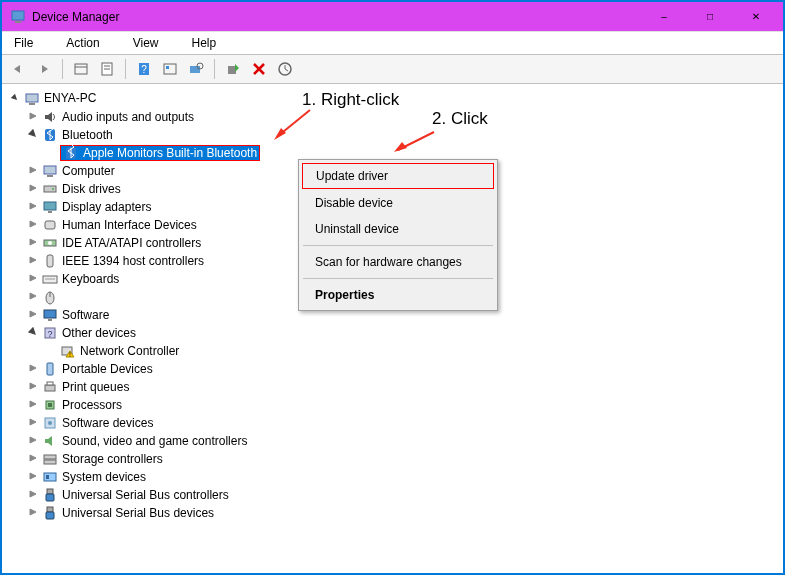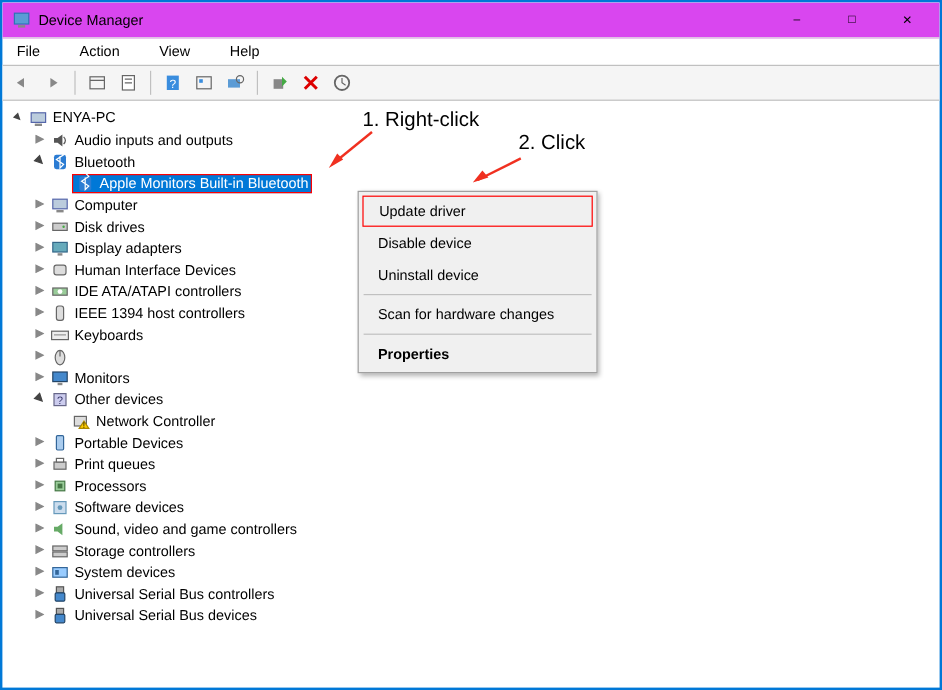--- a/index.html
+++ b/index.html
@@ -312,21 +312,21 @@
             <path d="M1 1L7 4L1 7z" fill="#888" stroke="#888"></path>
           </svg>
         </span>
         <span class="label-wrap">
           <span class="node-icon">
             <svg width="16" height="16">
               <rect x="2" y="3" width="12" height="8" fill="#48c" stroke="#246"></rect>
               <rect x="6" y="12" width="4" height="2" fill="#888"></rect>
             </svg>
           </span>
-          <span>Monitors</span>
+          <span>Software</span>
         </span>
       </div>
       <div class="tree-row indent-1">
         <span class="expander open">
           <svg width="8" height="8">
             <path d="M1 1L7 4L1 7z" fill="#444" stroke="#444"></path>
           </svg>
         </span>
         <span class="label-wrap">
           <span class="node-icon">

